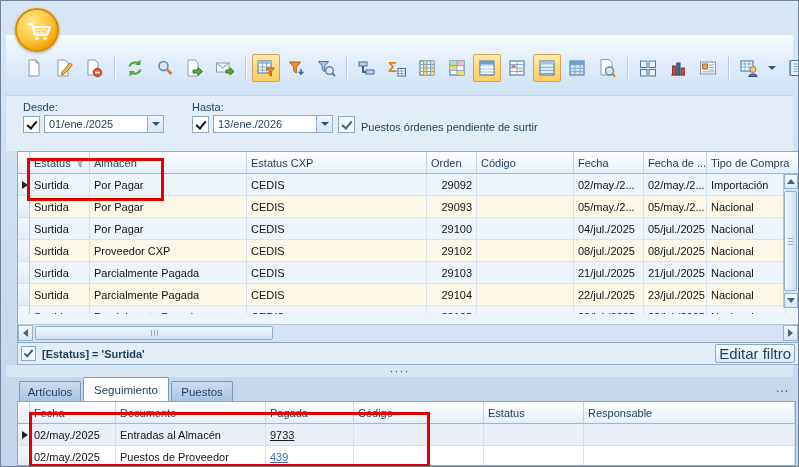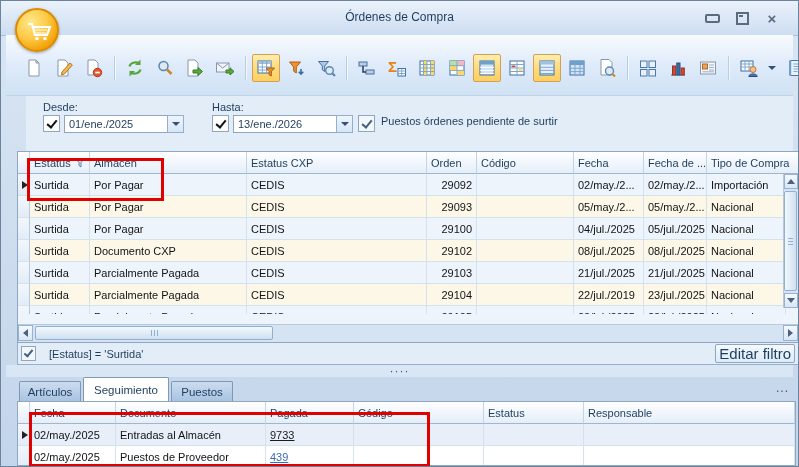--- a/index.html
+++ b/index.html
@@ -24,23 +24,23 @@
   .toolbar{position:absolute;left:5px;right:5px;top:34px;height:61px;
     background:linear-gradient(180deg,#f7fafd,#ddeafa 55%,#d0e2f4);
     border-bottom:1px solid #c0d4e8;display:flex;align-items:center;padding-left:14px;box-sizing:border-box;}
   .tools{display:flex;align-items:center;gap:2px;margin-top:6px;}
   .tbtn{width:26px;height:26px;display:flex;align-items:center;justify-content:center;border:1px solid transparent;border-radius:2px;}
   .tbtn.sel{background:linear-gradient(180deg,#ffeeb0,#fedb7e 50%,#fccf62);border:1px solid #d6a054;}
   .tbtn svg{width:20px;height:20px;}
   .tsep{width:1px;height:24px;background:#b9cde2;margin:0 4px;box-shadow:1px 0 0 #f4f9fe;}
   .caret{width:0;height:0;border-left:4px solid transparent;border-right:4px solid transparent;border-top:4px solid #33527a;margin:0 3px;}
   
-  .fpanel{position:absolute;left:5px;right:5px;top:95px;height:55px;background:#e2edf8;margin-left:20px;}
+  .fpanel{position:absolute;left:5px;right:5px;top:95px;height:55px;background:#e2edf8;}
   .flabel{position:absolute;font-size:11px;color:#1e3c5c;}
-  .fld{position:absolute;height:18px;display:flex;align-items:flex-start;}
+  .fld{position:absolute;height:18px;display:flex;align-items:flex-end;}
   .cb{width:15px;height:15px;background:#fff;border:1px solid #8fa6c0;display:flex;align-items:center;justify-content:center;}
   .chk{width:4px;height:8px;border:solid #111;border-width:0 2px 2px 0;transform:rotate(40deg);margin-top:-2px;}
   .chk.gray{border-color:#44617f;}
   .cb.soft{background:#f2f7fc;}
   .datebox{height:16px;background:#fff;border:1px solid #8fa6c0;border-right:none;
     font-size:11px;color:#1e3c5c;display:flex;align-items:center;padding:0 4px;}
   .ddbtn{width:17px;height:18px;background:linear-gradient(180deg,#eef5fc,#d7e6f5);
     border:1px solid #95add0;display:flex;align-items:center;justify-content:center;box-sizing:border-box;}
   .ddbtn .tri{width:0;height:0;border-left:4px solid transparent;border-right:4px solid transparent;border-top:4px solid #33527a;}
   
@@ -75,21 +75,21 @@
     background:repeating-linear-gradient(180deg,#8fb0d2 0 1px,transparent 1px 3px);}
   .hsb{position:absolute;left:0;right:0;bottom:0;height:17px;background:#d5e3f3;border-top:1px solid #b6c9dd;}
   .hthumb{position:absolute;top:1px;height:14px;background:linear-gradient(180deg,#f2f8fd,#cfe0f1);
     border:1px solid #8fb0d2;border-radius:2px;box-sizing:border-box;}
   .hthumb .grip{position:absolute;top:3px;bottom:3px;left:50%;width:7px;margin-left:-3px;
     background:repeating-linear-gradient(90deg,#8fb0d2 0 1px,transparent 1px 3px);}
   
   .frow{position:absolute;left:16px;top:342px;width:782px;height:22px;background:#e3edf8;
     border:1px solid #98b0ca;border-top:none;box-sizing:border-box;display:flex;align-items:center;padding:0 3px;}
   .frow .cb{width:13px;height:13px;}
-  .fexpr{font-size:11px;color:#1e3c5c;margin-left:13px;}
+  .fexpr{font-size:11px;color:#1e3c5c;margin-left:6px;font-weight:bold;}
   .editfbtn{margin-left:auto;height:17px;font-size:15px;color:#1e3c5c;background:linear-gradient(180deg,#f4f9fe,#dcebf8);
     border:1px solid #8fa6c0;border-radius:2px;display:flex;align-items:center;padding:0 3px;}
   
   .splitter{position:absolute;left:5px;right:5px;top:364px;height:12px;background:#d9e6f3;
     display:flex;align-items:center;justify-content:center;}
   .splitter span{color:#4a6180;font-size:12px;letter-spacing:1px;line-height:4px;}
   
   .tabstrip{position:absolute;left:16px;top:376px;width:782px;height:24px;}
   .tab{position:absolute;bottom:0;height:20px;border:1px solid #7e99b8;border-bottom:none;
     border-radius:2px 2px 0 0;font-size:11.5px;color:#1e3c5c;display:flex;align-items:center;
@@ -106,34 +106,20 @@
   .link.dark{color:#1b1b1b;}
   .link.blue{color:#3a6cb5;}
   
   .redbox{position:absolute;border:3px solid #e10000;z-index:40;}
 </style>
 </head>
 <body>
 
 <div class="win">
 
-  <div class="titlebar">
-    <div class="title">Órdenes de Compra</div>
-    <div class="winbtns">
-      <div class="wb">
-          <span class="glyph-min"></span>
-        </div>
-      <div class="wb">
-          <span class="glyph-res"></span>
-        </div>
-      <div class="wb">
-          <span class="glyph-close">×</span>
-        </div>
-    </div>
-  </div>
   <div class="appicon">
     <svg viewBox="0 0 40 40">
       <path d="M11 14h4l3 11h12l3-8H17" fill="none" stroke="#fff" stroke-width="2.2"></path>
       <path d="M17 17h14M18 20h12M19 23h10" stroke="#fff" stroke-width="1"></path>
       <circle cx="20" cy="28.5" r="1.8" fill="#fff"></circle>
         <circle cx="28" cy="28.5" r="1.8" fill="#fff"></circle>
     </svg>
   </div>
 
   <div class="toolbar">
@@ -414,21 +400,21 @@
       <div class="c">CEDIS</div>
       <div class="c num">29100</div>
       <div class="c"></div>
       <div class="c">04/jul./2025</div>
       <div class="c">05/jul./2025</div>
       <div class="c">Nacional</div>
     </div>
     <div class="g1cols grow alt">
       <div class="c ind"></div>
       <div class="c">Surtida</div>
-      <div class="c">Documento CXP</div>
+      <div class="c">Proveedor CXP</div>
       <div class="c">CEDIS</div>
       <div class="c num">29102</div>
       <div class="c"></div>
       <div class="c">08/jul./2025</div>
       <div class="c">08/jul./2025</div>
       <div class="c">Nacional</div>
     </div>
     <div class="g1cols grow">
       <div class="c ind"></div>
       <div class="c">Surtida</div>
@@ -440,21 +426,21 @@
       <div class="c">21/jul./2025</div>
       <div class="c">Nacional</div>
     </div>
     <div class="g1cols grow alt">
       <div class="c ind"></div>
       <div class="c">Surtida</div>
       <div class="c">Parcialmente Pagada</div>
       <div class="c">CEDIS</div>
       <div class="c num">29104</div>
       <div class="c"></div>
-      <div class="c">22/jul./2019</div>
+      <div class="c">22/jul./2025</div>
       <div class="c">23/jul./2025</div>
       <div class="c">Nacional</div>
     </div>
     <div class="partialwrap">
       <div class="g1cols grow">
         <div class="c ind"></div>
         <div class="c">Surtida</div>
         <div class="c">Parcialmente Pagada</div>
         <div class="c">CEDIS</div>
         <div class="c num">29105</div>

